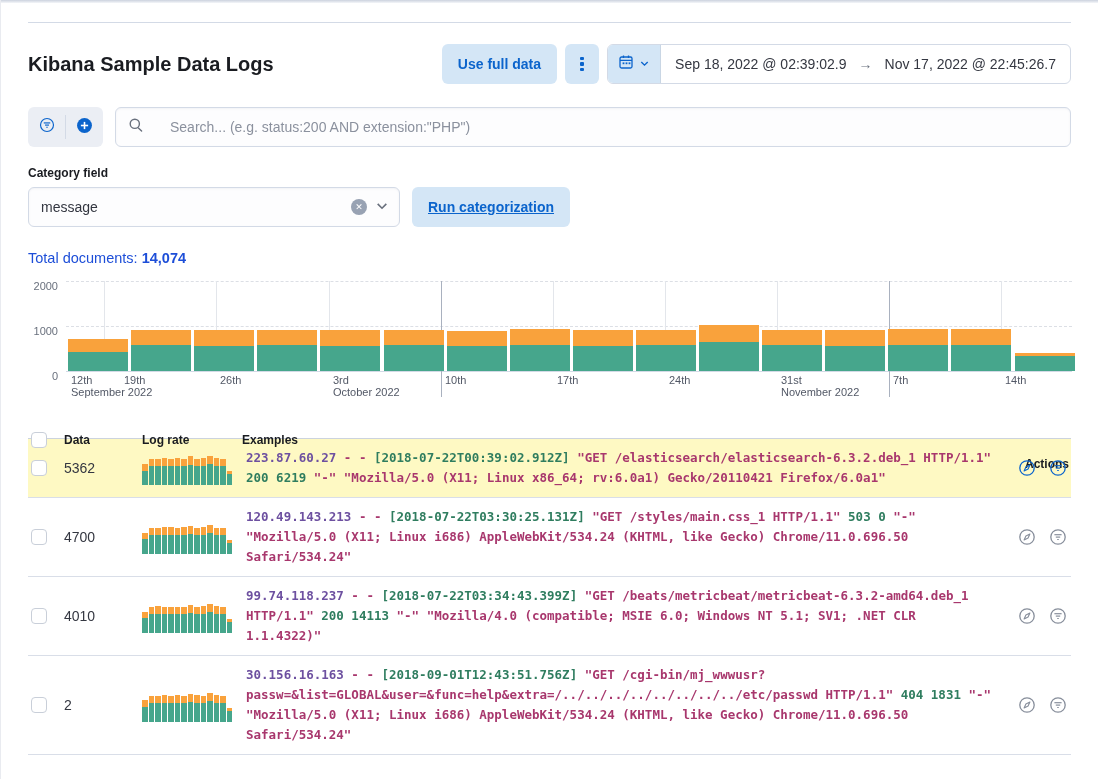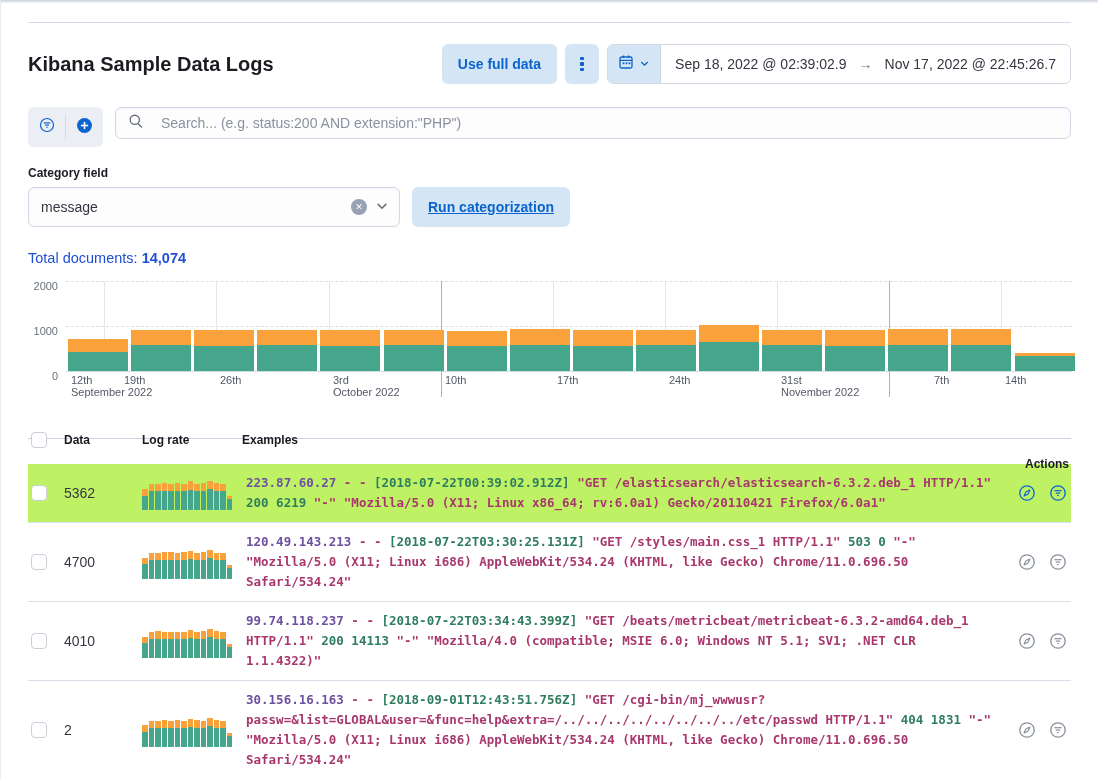--- a/index.html
+++ b/index.html
@@ -37,22 +37,22 @@
   .dp-arrow { color:#69707d; font-size:14px; }
   .btn-primary { background:#0d68c9; color:#fff; font-weight:700; font-size:14px; height:40px;
                  border-radius:6px; padding:0 17px; margin-left:12px; display:flex; gap:8px;
                  align-items:center; cursor:pointer; box-shadow:0 2px 3px rgba(13,104,201,.25); }
 
   
   .filter-row { display:flex; margin-top:23px; gap:12px; }
   .filter-group { display:flex; background:#ebeef4; border-radius:6px; height:40px; align-items:center; }
   .fg-btn { width:37px; height:40px; display:flex; align-items:center; justify-content:center; cursor:pointer; }
   .fg-sep { width:1px; height:24px; background:#d3dae6; }
-  .search { flex:1; height:32px; border:1px solid #d3dae6; border-radius:6px; background:#fdfdfe;
-            display:flex; align-items:center; padding:0 12px; gap:15px;
+  .search { flex:1; height:40px; border:1px solid #d3dae6; border-radius:6px; background:#fdfdfe;
+            display:flex; align-items:center; padding:0 12px; gap:24px;
             box-shadow:inset 0 1px 2px rgba(101,117,141,.08); }
   .search input { border:none; outline:none; background:transparent; flex:1; font-size:14px;
                   font-family:"Liberation Sans",sans-serif; color:#343741; }
   .search input::placeholder { color:#8b919e; }
 
   
   .cat-label { margin-top:19px; font-size:12px; font-weight:700; color:#1a1c21; }
   .cat-row { display:flex; margin-top:7px; gap:12px; align-items:center; }
   .select { width:372px; height:40px; border:1px solid #d3dae6; border-radius:6px; background:#fdfdfe;
             display:flex; align-items:center; padding:0 10px 0 12px; font-size:14px; cursor:pointer;
@@ -77,21 +77,21 @@
   .bar .g { width:100%; }
   .ylab { position:absolute; left:0; width:30px; text-align:right; font-size:11px; color:#69707d; }
   .xlab { position:absolute; font-size:11px; color:#525866; white-space:nowrap; }
 
   
   .tbl { margin-top:16px; }
   .thead, .trow { display:grid; grid-template-columns:36px 78px 100px 1fr 70px; align-items:center; }
   .thead { height:30px; border-bottom:1px solid #ccd3de; font-size:12px; font-weight:700; color:#1a1c21; }
   .th-actions { text-align:right; padding-right:2px;margin-top:48px; }
   .trow { border-bottom:1px solid #d9dee8; }
-  .trow.hl { background:#bef264;margin-top:25px; }
+  .trow.hl { background:#fef9c3; }
   .cb-wrap { padding-left:3px; }
   .checkbox { width:16px; height:16px; border:1px solid #c9cfd9; border-radius:4px; background:#fff; cursor:pointer; }
   .count { font-size:14px; color:#343741; }
   .spark { width:90px; height:34px; display:flex; align-items:flex-end; gap:1px; }
   .sb { width:5.5px; display:flex; flex-direction:column; justify-content:flex-end; }
   .sb .so { background:#f9a23c; }
   .sb .sg { background:#46a68c; }
   .examples { padding:9px 6px 9px 4px; font-family:"DejaVu Sans Mono", monospace; font-size:12.5px;
               font-weight:700; line-height:20px; white-space:pre-wrap; overflow-wrap:anywhere; }
   .seg-purple { color:#6d50a0; }
@@ -279,21 +279,21 @@
           <div class="g" style="height: 14.85px; background: rgb(70, 166, 140);"></div>
         </div>
         <div class="xlab" style="left: 5px; top: 93px;">12th</div>
         <div class="xlab" style="left: 58px; top: 93px;">19th</div>
         <div class="xlab" style="left: 154px; top: 93px;">26th</div>
         <div class="xlab" style="left: 267px; top: 93px;">3rd</div>
         <div class="xlab" style="left: 379px; top: 93px;">10th</div>
         <div class="xlab" style="left: 491px; top: 93px;">17th</div>
         <div class="xlab" style="left: 603px; top: 93px;">24th</div>
         <div class="xlab" style="left: 715px; top: 93px;">31st</div>
-        <div class="xlab" style="left: 868px; top: 93px; text-align: center;">7th</div>
+        <div class="xlab" style="left: 827px; top: 93px; text-align: center;">7th</div>
         <div class="xlab" style="left: 939px; top: 93px;">14th</div>
         <div class="xlab" style="left: 5px; top: 105px;">September 2022</div>
         <div class="xlab" style="left: 267px; top: 105px;">October 2022</div>
         <div class="xlab" style="left: 715px; top: 105px;">November 2022</div>
       </div>
   <div class="ylab" style="top: 99px;">0</div>
       <div class="ylab" style="top: 54px;">1000</div>
       <div class="ylab" style="top: 9px;">2000</div>
     </div>
 

